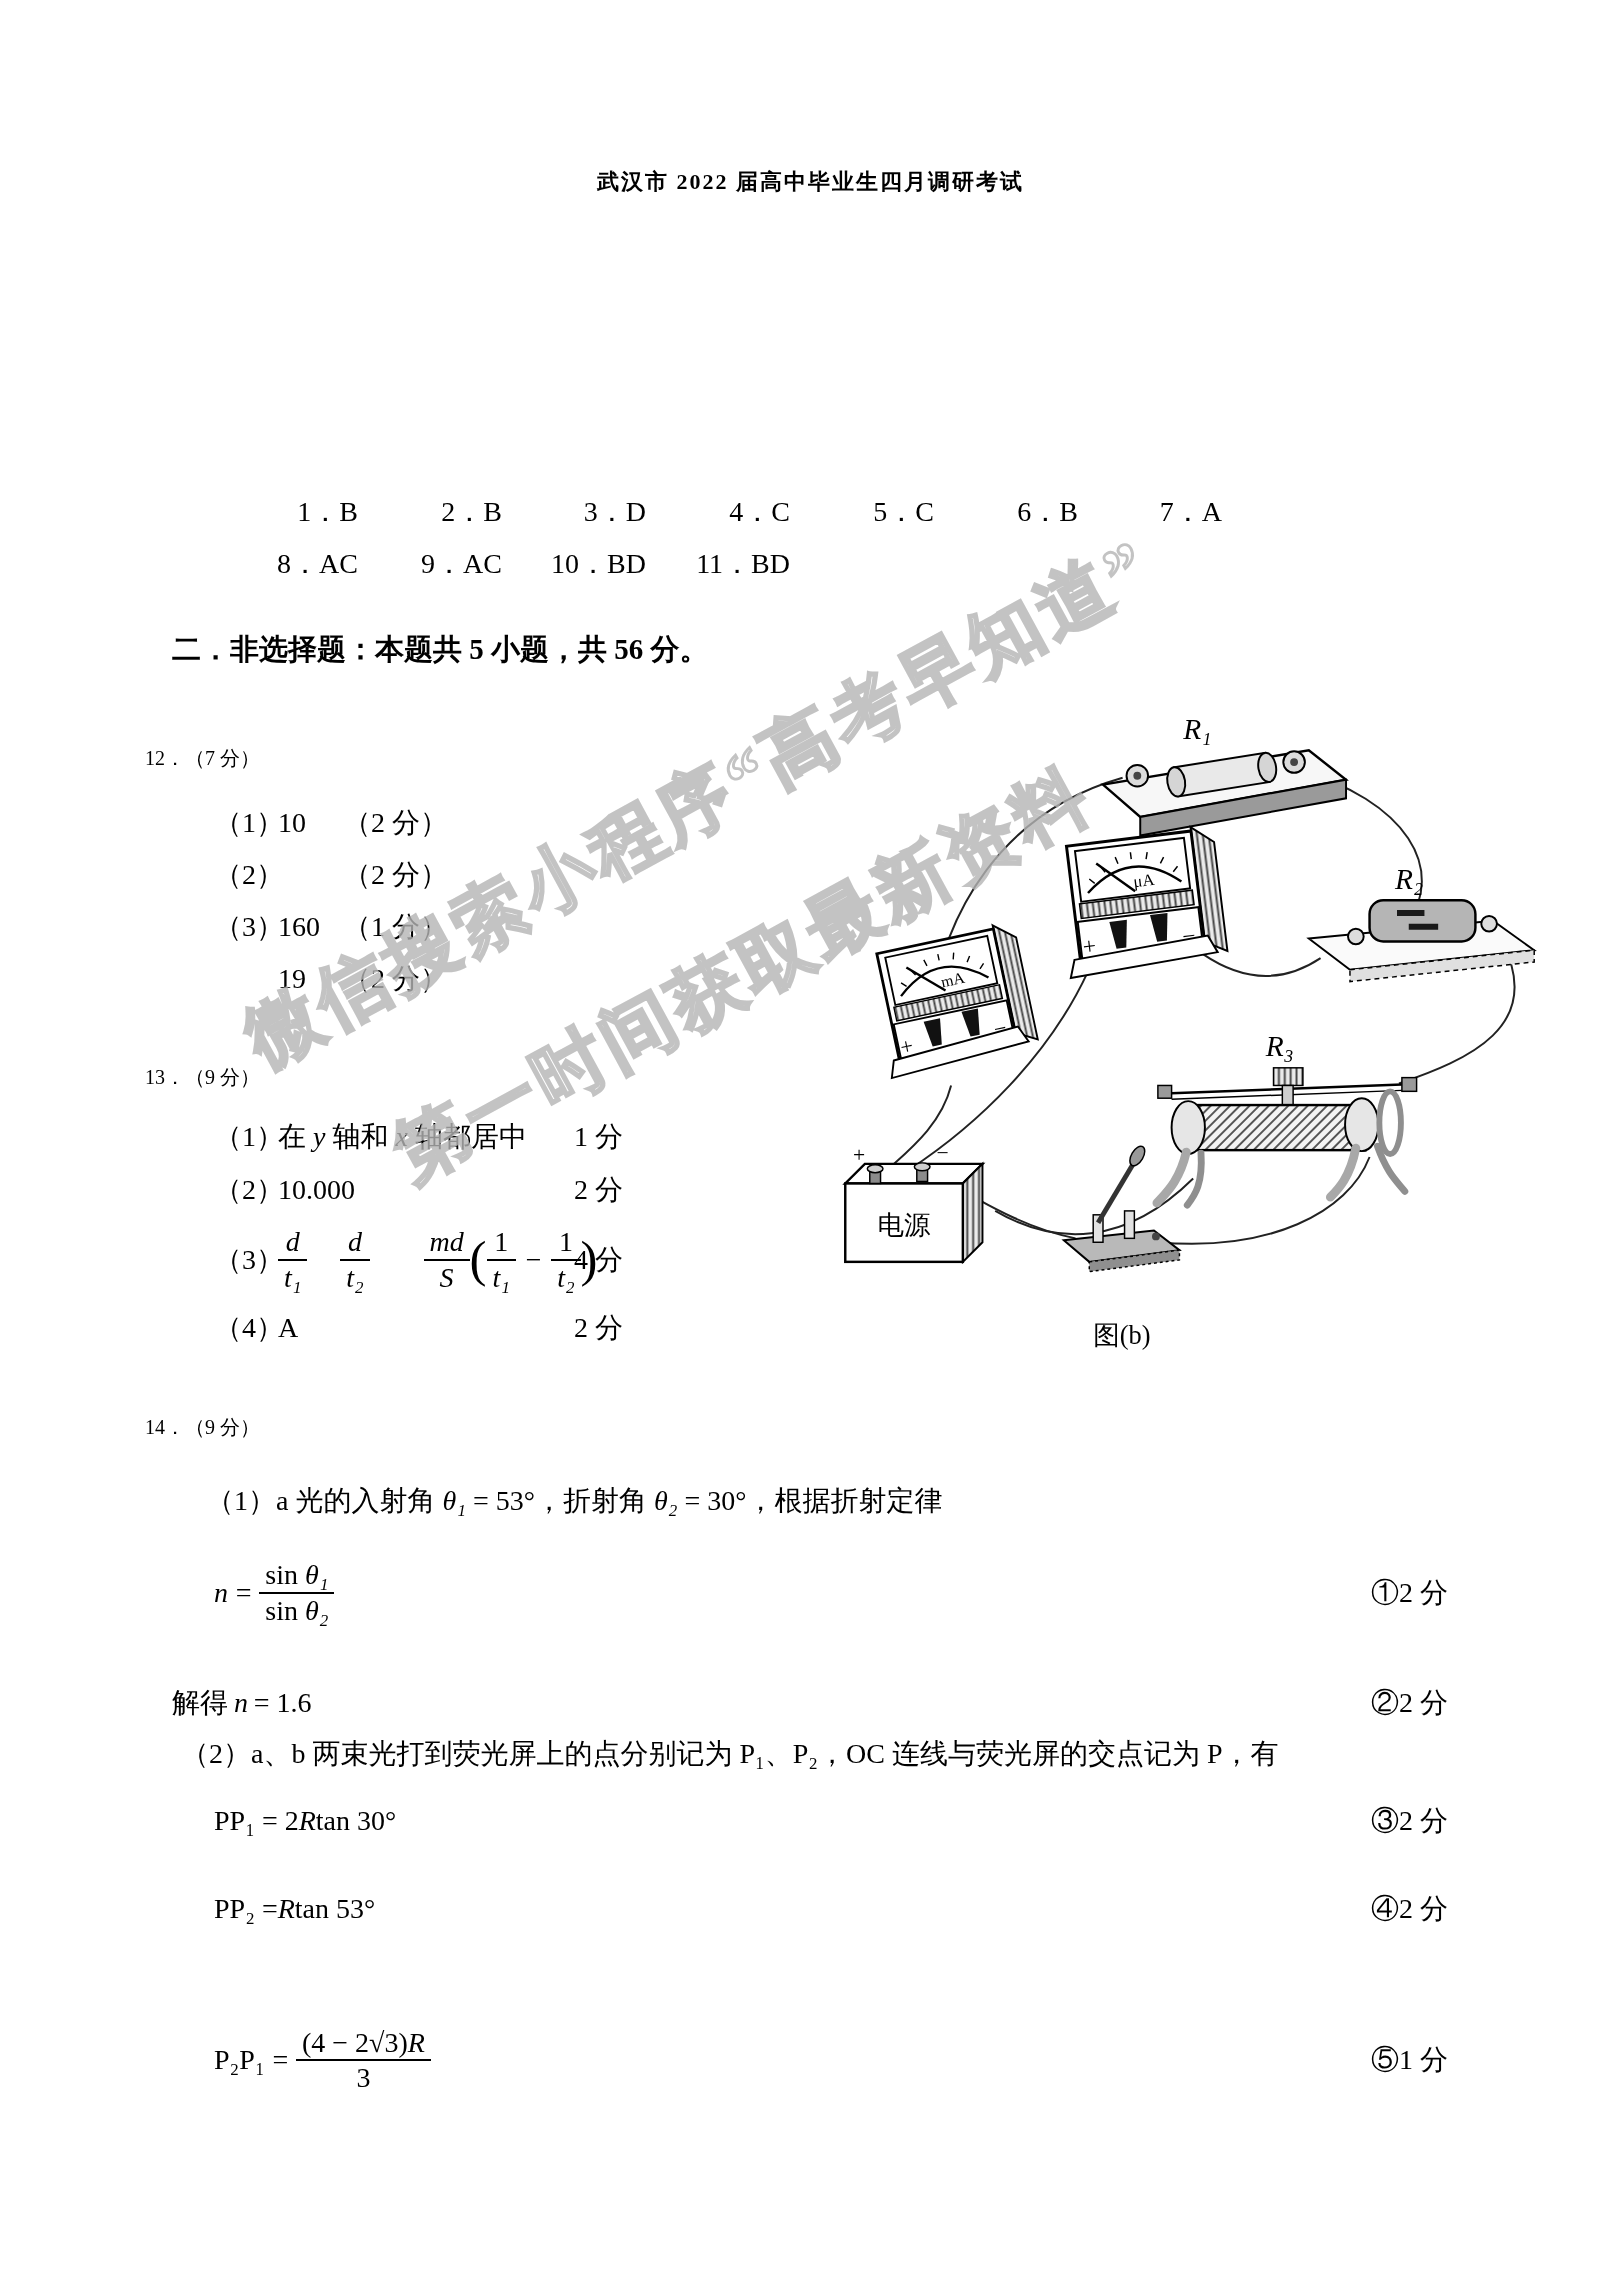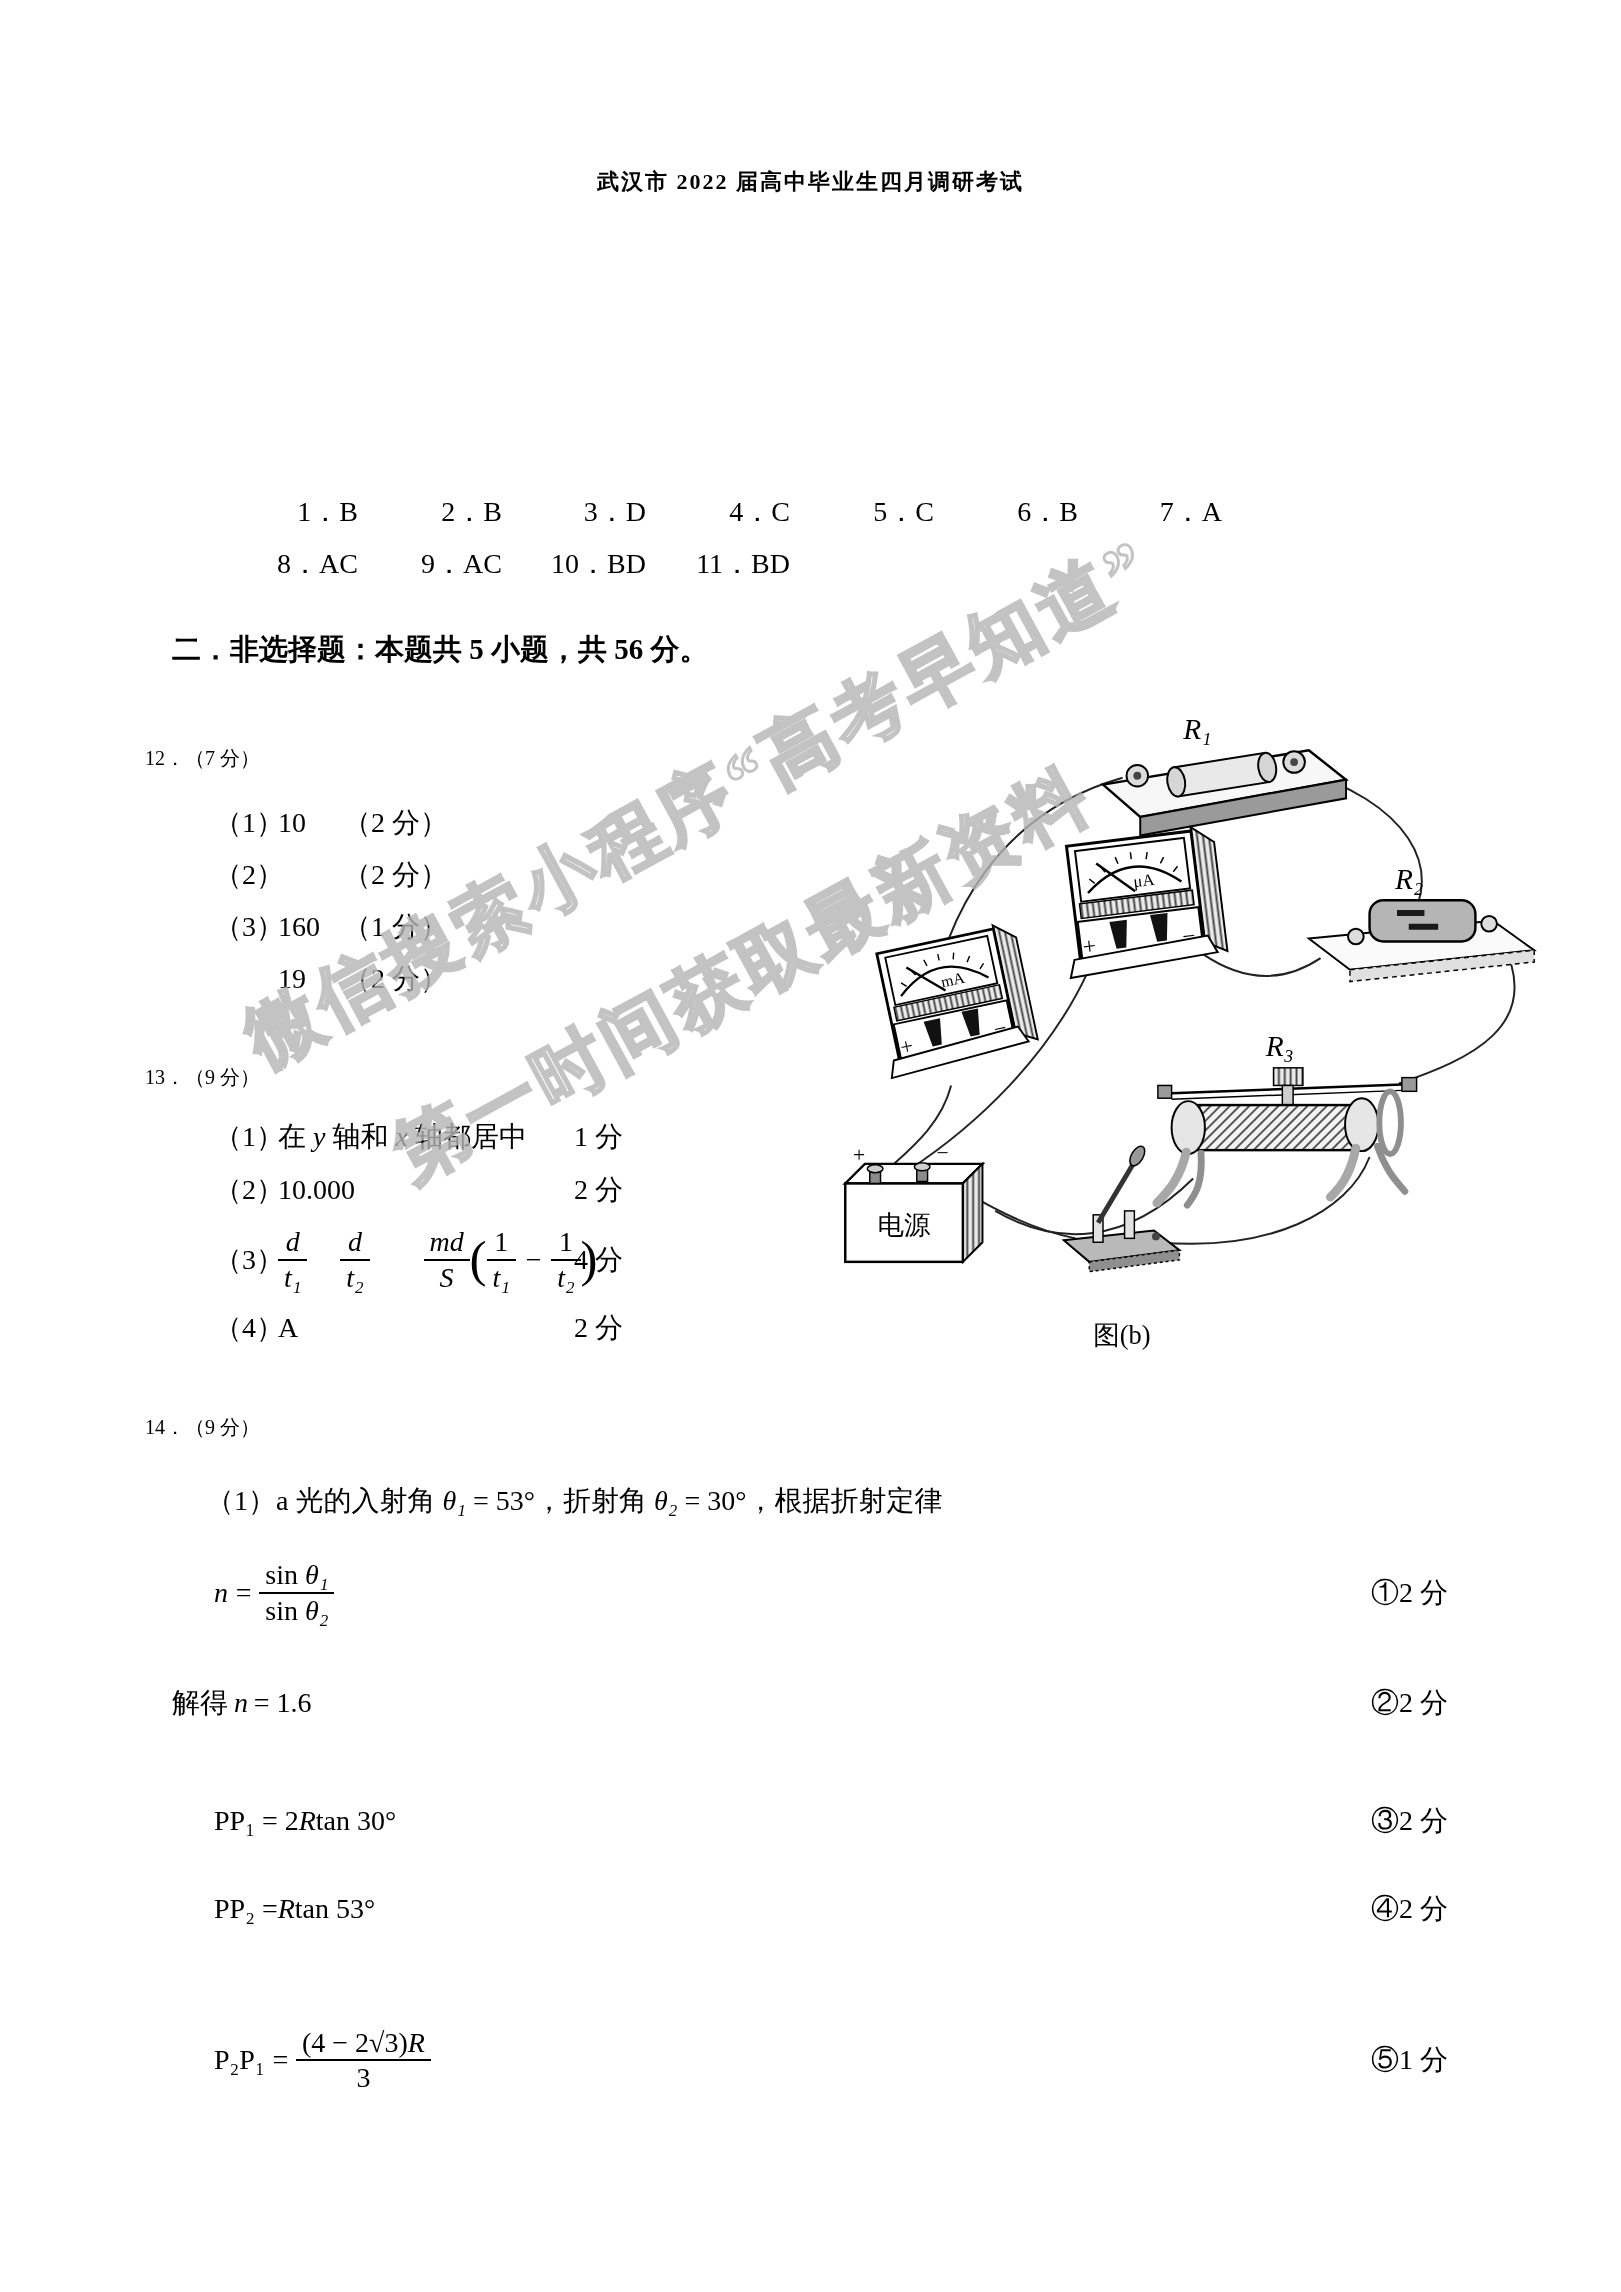--- a/index.html
+++ b/index.html
@@ -266,20 +266,21 @@
     <span class="score">①2 分</span>
   </div>
 
   <div class="abs q14row ind3" style="top:1684px">
     <span>解得</span>
     <span class="it mvar">n</span>
     <span>= 1.6</span>
     <span class="score">②2 分</span>
   </div>
 
+  <div class="abs ind2" style="top:1735px">（2）a、b 两束光打到荧光屏上的点分别记为 P₁、P₂，OC 连线与荧光屏的交点记为 P，有</div>
 
   <div class="abs q14row" style="top:1802px">
     <span>PP₁ = 2</span>
       <span class="it">R</span>
       <span> tan 30°</span>
     <span class="score">③2 分</span>
   </div>
 
   <div class="abs q14row" style="top:1890px">
     <span>PP₂ = </span>

